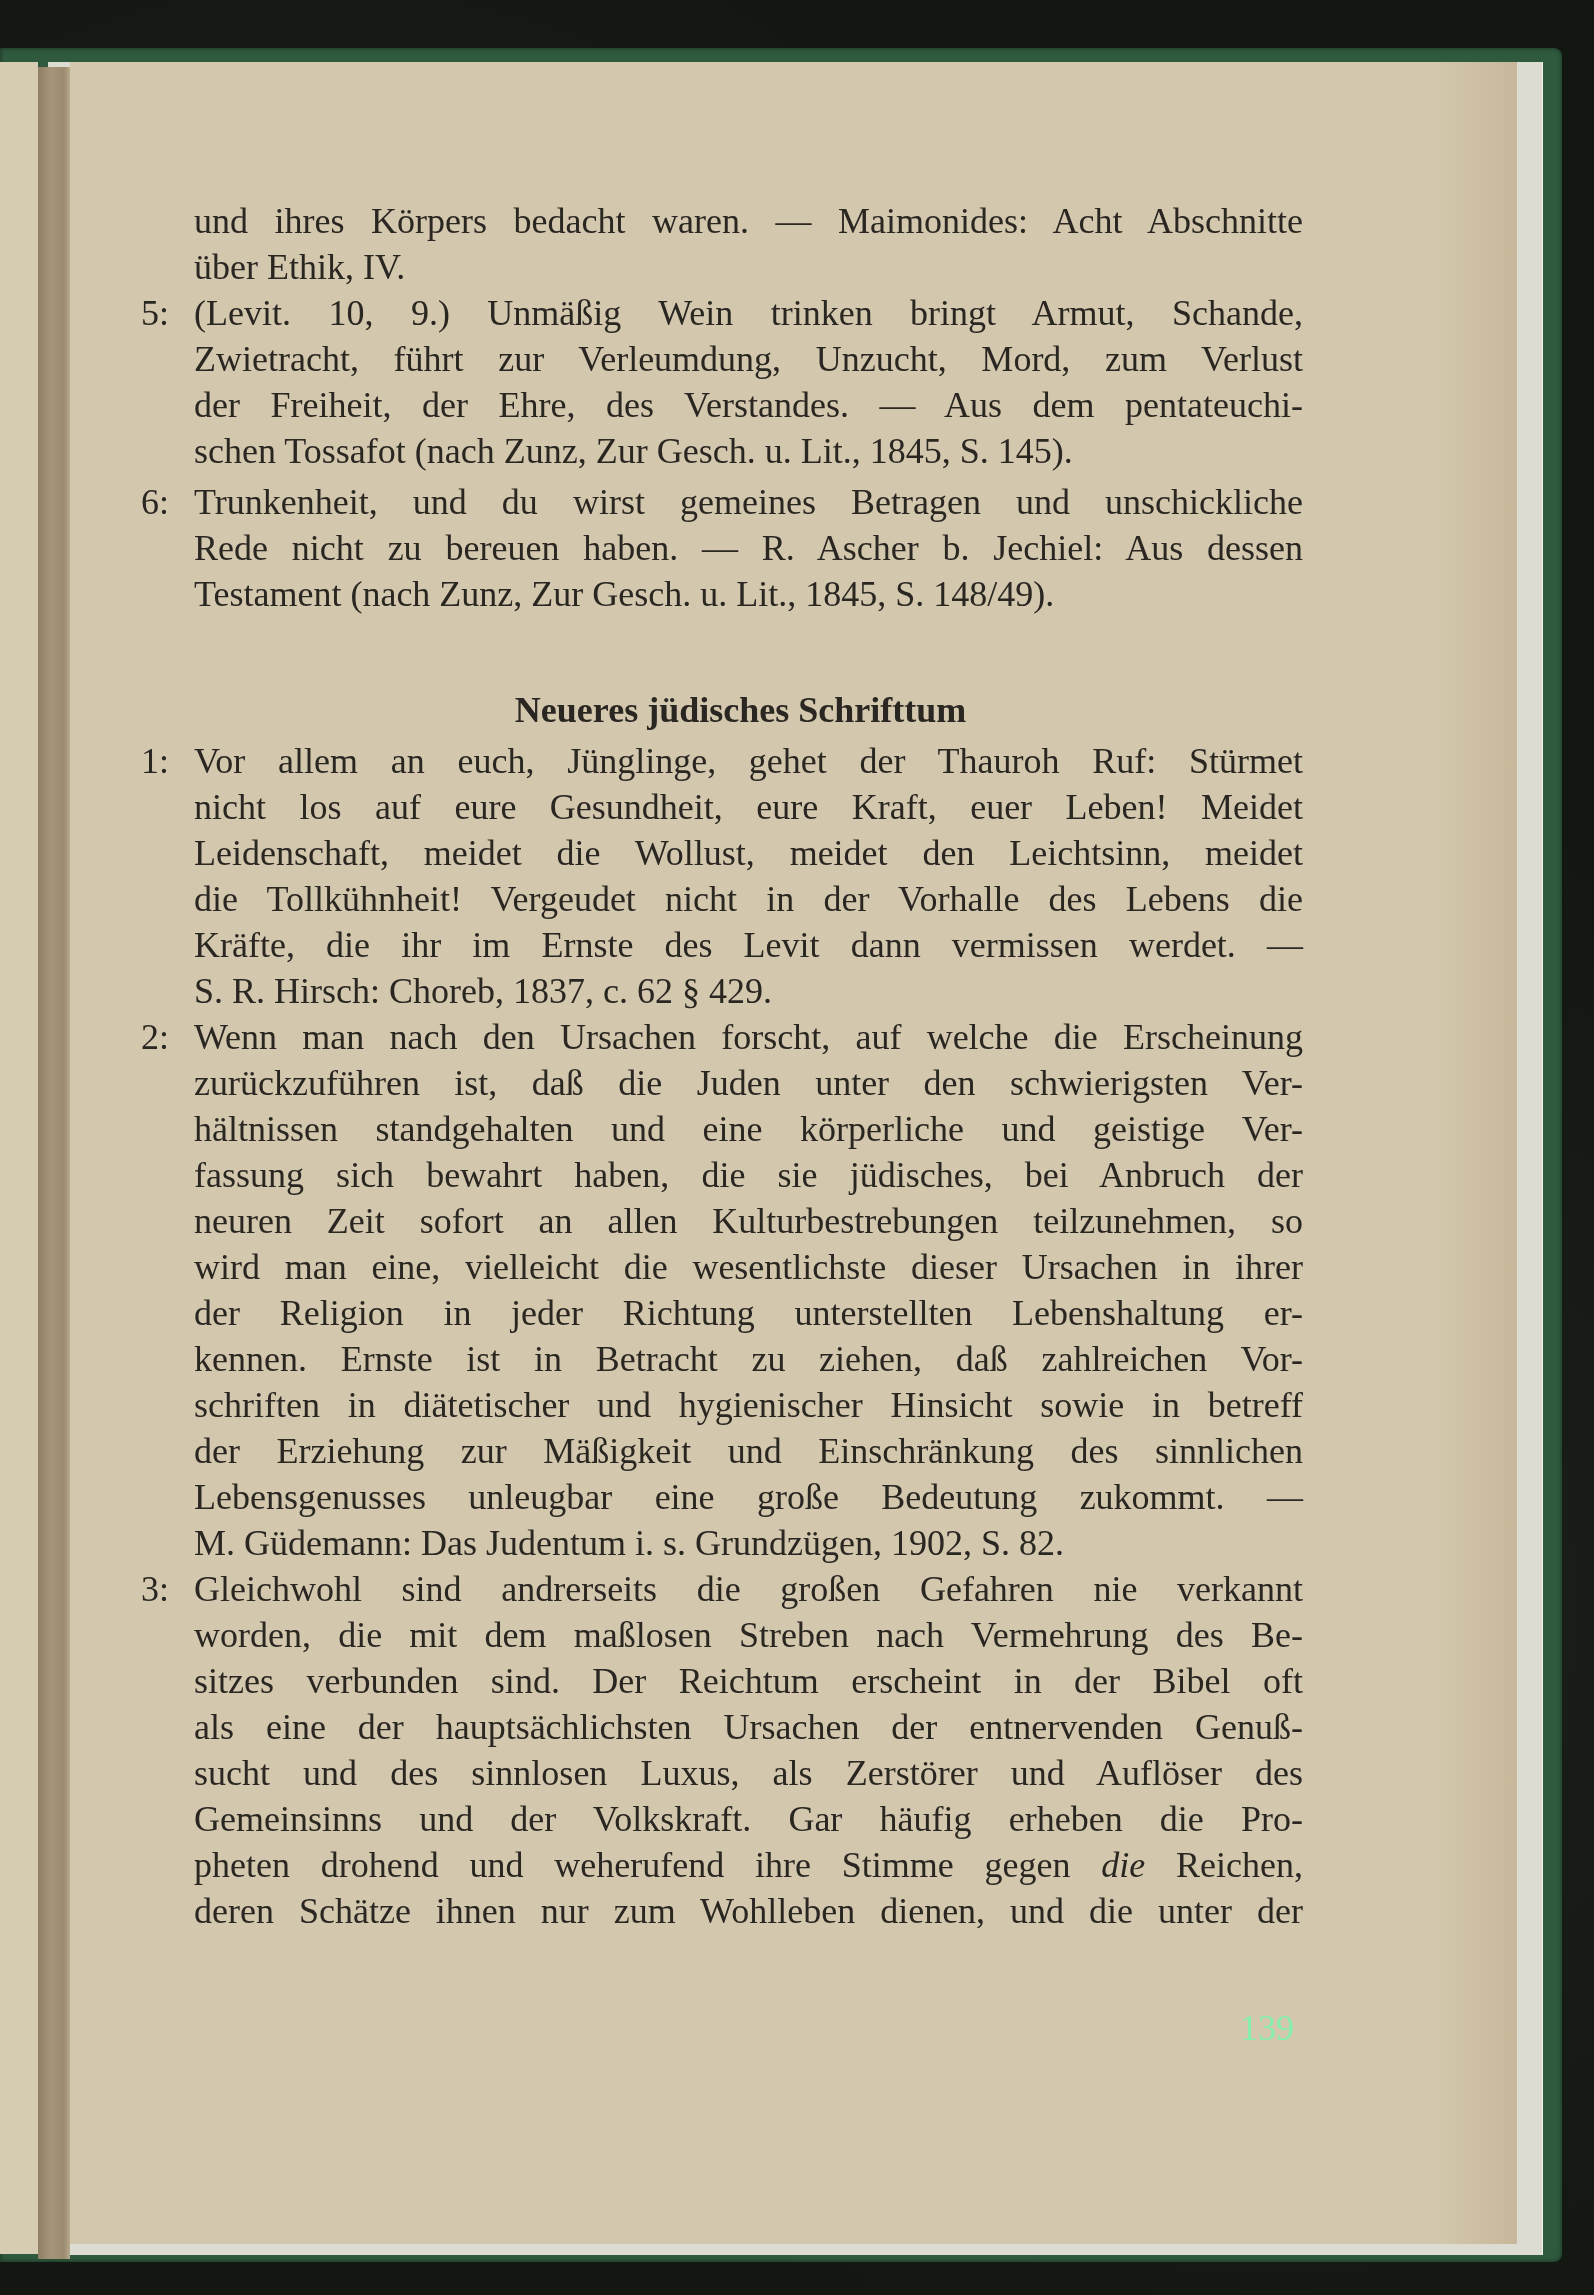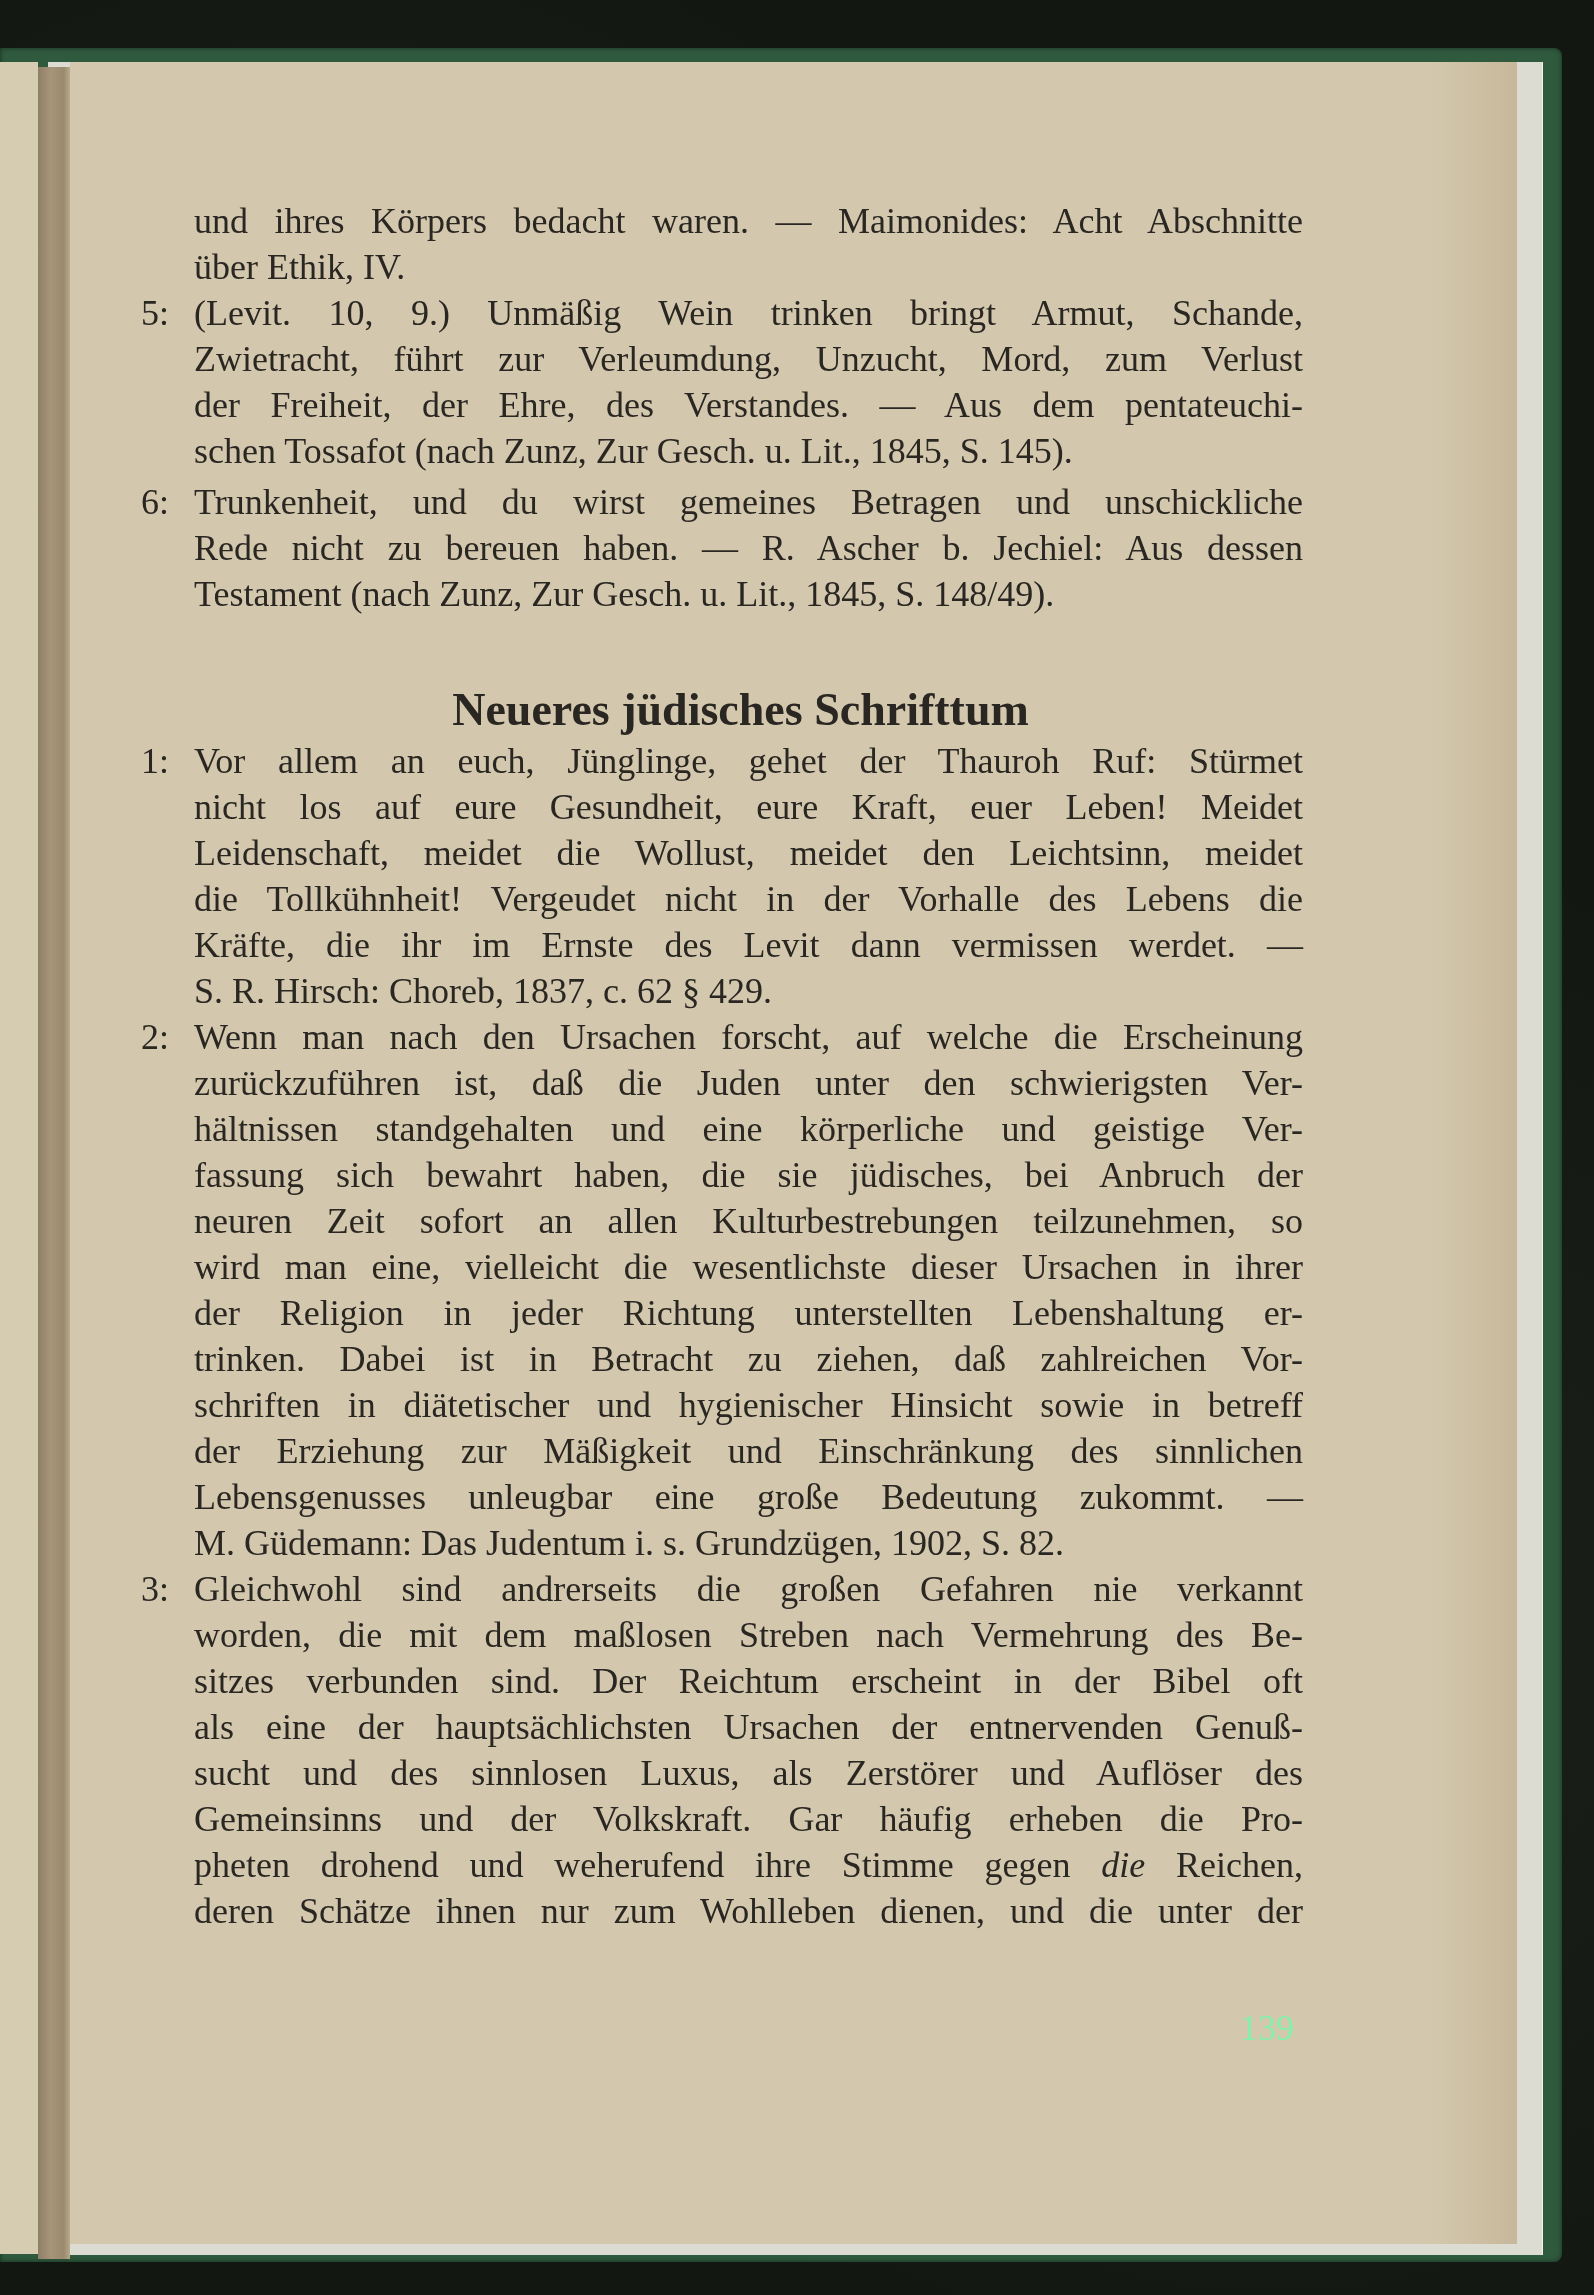--- a/index.html
+++ b/index.html
@@ -52,21 +52,21 @@
     height:46px;
   }
   .line.last { text-align-last:left; }
   .entry { position:relative; }
   .num {
     position:absolute; left:-53px; top:0;
     font-size:36px; line-height:46px; color:#2a2622;
   }
   .heading {
     display:block; text-align:center; font-weight:bold;
-    font-size:46px; line-height:46px;
+    font-size:36px; line-height:46px;
     margin-top:70px; margin-bottom:4.8px;
     padding-right:16px;
   }
   .ital { font-style:italic; }
   .page-number {
     position:absolute; left:1240px; top:2007px;
     font-size:36px; color:#86efac;
   }
 </style>
 </head>
@@ -115,21 +115,21 @@
 
   <div class="entry">
     <span class="num">2:</span>
     <span class="line">Wenn man nach den Ursachen forscht, auf welche die Erscheinung</span>
     <span class="line">zurückzuführen ist, daß die Juden unter den schwierigsten Ver-</span>
     <span class="line">hältnissen standgehalten und eine körperliche und geistige Ver-</span>
     <span class="line">fassung sich bewahrt haben, die sie jüdisches, bei Anbruch der</span>
     <span class="line">neuren Zeit sofort an allen Kulturbestrebungen teilzunehmen, so</span>
     <span class="line">wird man eine, vielleicht die wesentlichste dieser Ursachen in ihrer</span>
     <span class="line">der Religion in jeder Richtung unterstellten Lebenshaltung er-</span>
-    <span class="line">trinken. Dabei ist in Betracht zu ziehen, daß zahlreichen Vor-</span>
+    <span class="line">kennen. Ernste ist in Betracht zu ziehen, daß zahlreichen Vor-</span>
     <span class="line">schriften in diätetischer und hygienischer Hinsicht sowie in betreff</span>
     <span class="line">der Erziehung zur Mäßigkeit und Einschränkung des sinnlichen</span>
     <span class="line">Lebensgenusses unleugbar eine große Bedeutung zukommt. —</span>
     <span class="line last">M. Güdemann: Das Judentum i. s. Grundzügen, 1902, S. 82.</span>
   </div>
 
   <div class="entry">
     <span class="num">3:</span>
     <span class="line">Gleichwohl sind andrerseits die großen Gefahren nie verkannt</span>
     <span class="line">worden, die mit dem maßlosen Streben nach Vermehrung des Be-</span>

